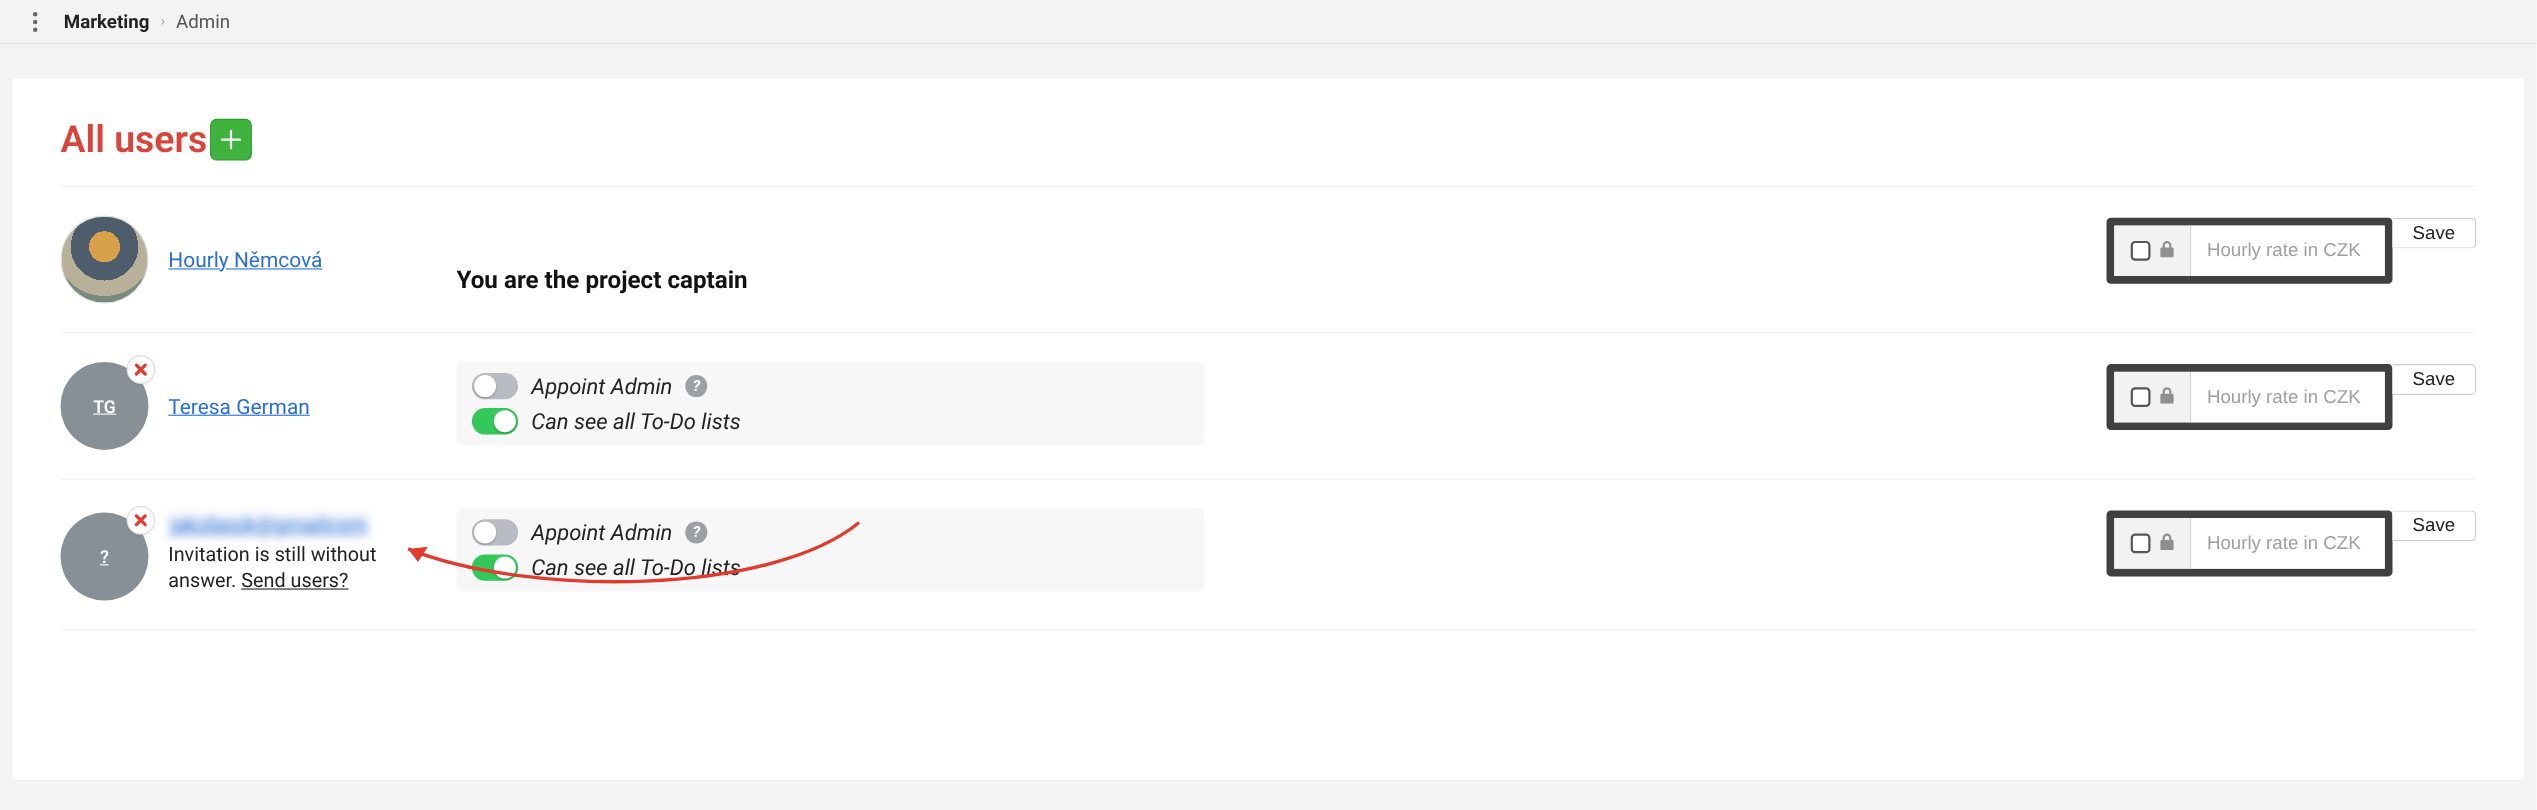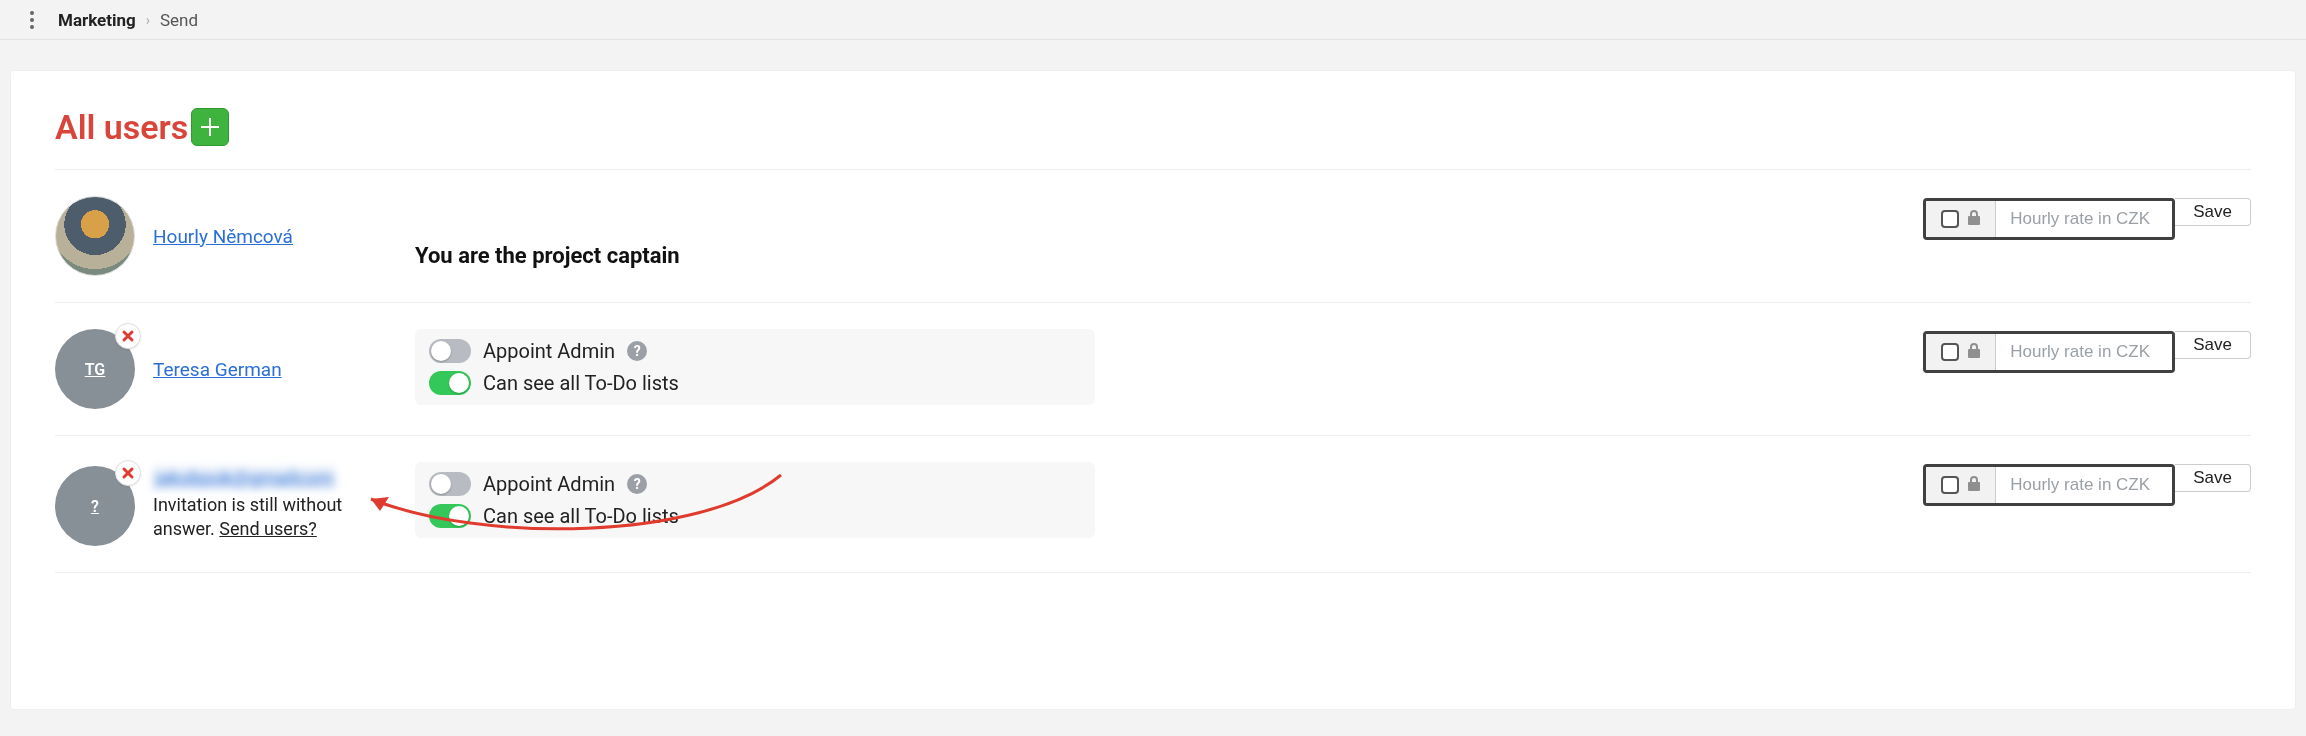--- a/index.html
+++ b/index.html
@@ -140,21 +140,21 @@
 
   .col-roles {
     width: 680px;
   }
   .captain-text { font-size: 22px; font-weight: 700; color: #111; padding-top: 2px; margin-top: 45px; }
 
   .roles-box {
     background: #f7f7f7;
     border-radius: 6px;
     padding: 10px 14px;
-    display: flex; flex-direction: column; gap: 8px;
+    display: flex; flex-direction: column; gap: 8px; font-style: italic;
   }
   .role-line { display: flex; align-items: center; gap: 12px; }
   .role-label { font-size: 20px; color: #222; }
   .help-q {
     width: 20px; height: 20px; border-radius: 50%;
     background: #9aa0a6; color: #fff;
     font-size: 14px; font-weight: 700;
     display: flex; align-items: center; justify-content: center;
     cursor: pointer;
   }
@@ -175,22 +175,22 @@
   .toggle.on { background: #34c759; }
   .toggle.on .knob { left: 20px; }
 
   .col-spacer { flex: 1; }
 
   .col-rate {
     display: flex; align-items: flex-start; gap: 0;
     padding-top: 2px;
   }
   .ctrl-group {
-    display: flex; border: 3px solid #404040; border-radius: 4px; overflow: hidden;
-    height: 42px;
+    display: flex; border: 7px solid #404040; border-radius: 4px; overflow: hidden;
+    height: 60px;
   }
   .ctrl-cell {
     display: flex; align-items: center; justify-content: center;
     border-right: 1px solid #ccc;
   }
   .ctrl-cell:last-child { border-right: none; }
   .chk-cell {
     width: 70px; background: #f2f2f2; gap: 8px;
   }
   .chk {
@@ -219,21 +219,21 @@
 <body>
 
 <div class="topbar">
   <div class="dots-btn">
     <span></span>
       <span></span>
       <span></span>
   </div>
   <span class="crumb-root">Marketing</span>
   <span class="crumb-sep">›</span>
-  <span class="crumb-leaf">Send</span>
+  <span class="crumb-leaf">Admin</span>
 </div>
 
 <div class="card" style="position:relative;">
 
   <div class="page-head">
     <div class="page-title">All users</div>
     <div class="add-btn">
       <svg width="18" height="18" viewBox="0 0 18 18">
           <path d="M8 0h2v8h8v2h-8v8H8v-8H0V8h8z" fill="#fff"></path>
         </svg>

